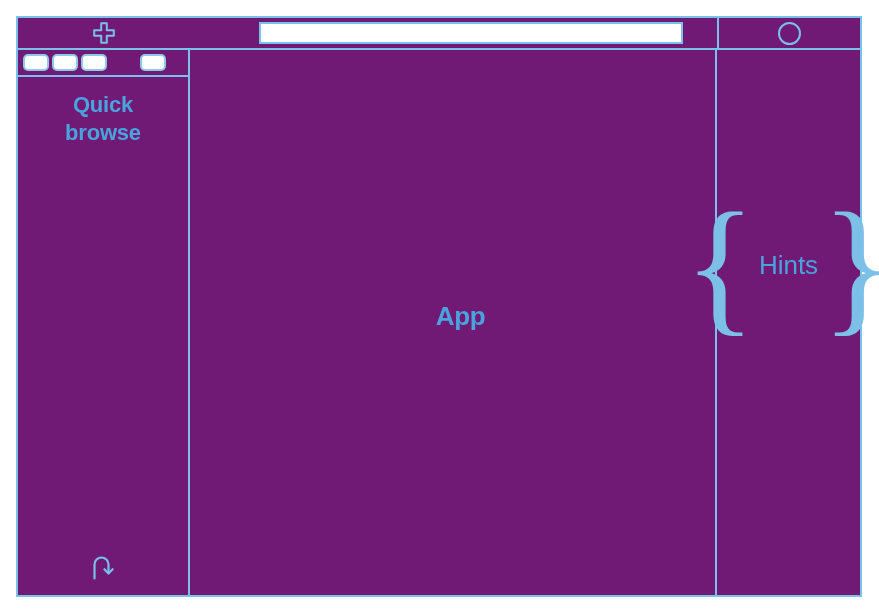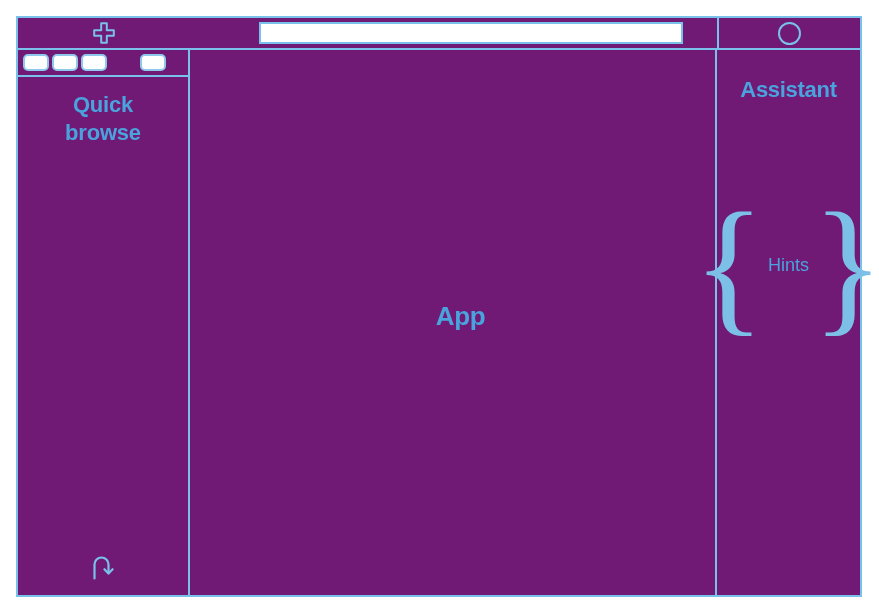--- a/index.html
+++ b/index.html
@@ -215,21 +215,21 @@
     font-family: "Liberation Serif", serif;
     font-size: 150px;
     line-height: 0.82;
     font-weight: 300;
     display: block;
     user-select: none;
   }
   .brace.left  { margin-right: 3px; }
   .brace.right { margin-left: 3px; }
   .hints-label {
-    font-size: 18px;
+    font-size: 26px;
     color: #4aa3dd;
     font-weight: normal;
     letter-spacing: 0px;
   }
 </style>
 </head>
 <body>
 
 <div class="wireframe">
 
@@ -281,21 +281,20 @@
         </div>
       </div>
 
     </div>
 
     <div class="app-canvas">
       <div class="app-label">App</div>
     </div>
 
     <div class="assistant">
-      <div class="assistant-title">Assistant</div>
 
       <div class="hints-block">
         <span class="brace left">{</span>
         <span class="hints-label">Hints</span>
         <span class="brace right">}</span>
       </div>
     </div>
 
   </div>
 

